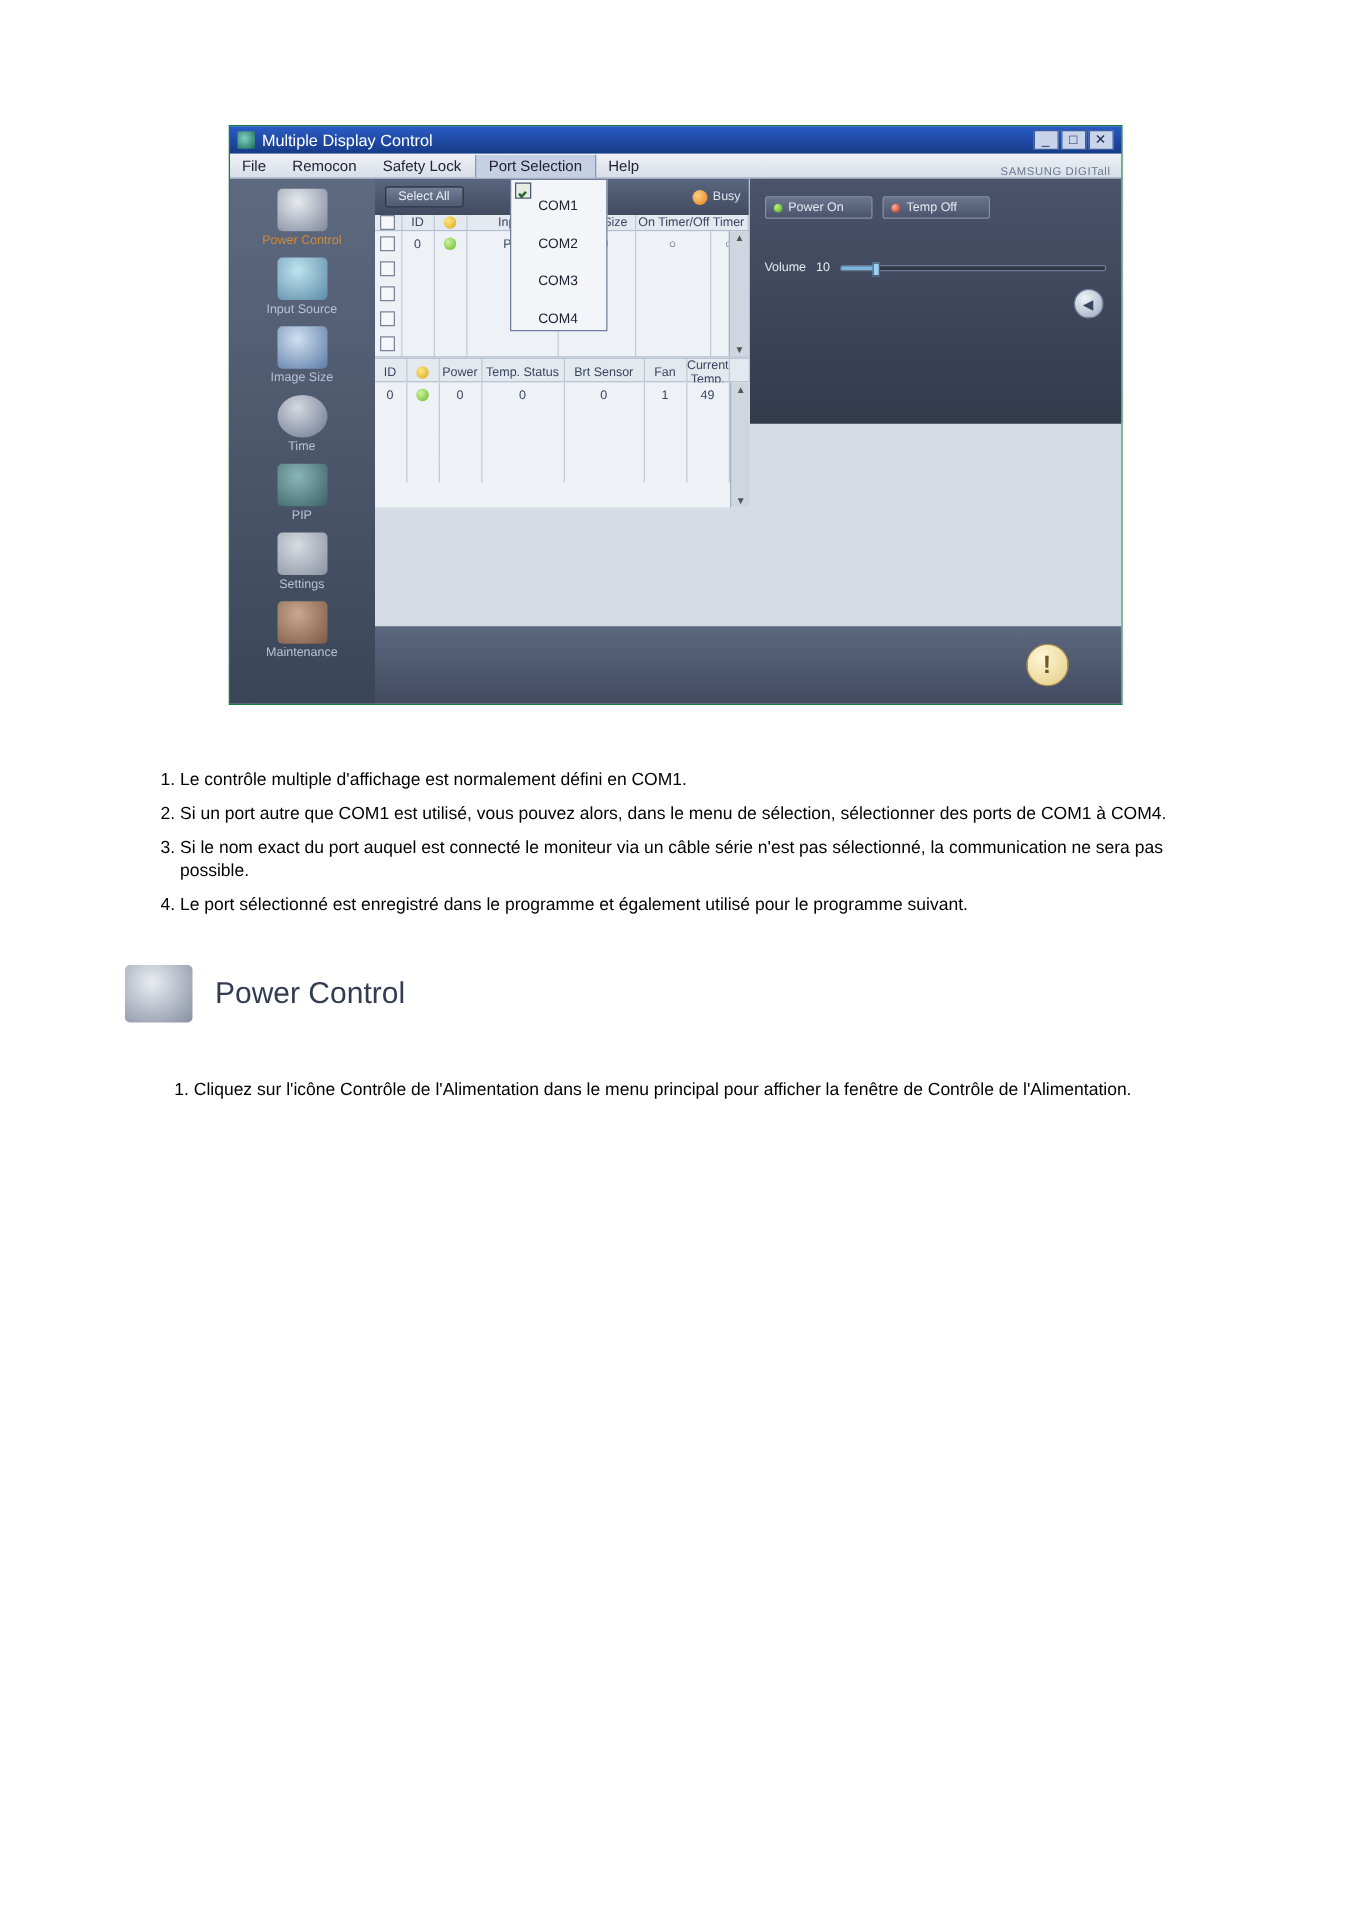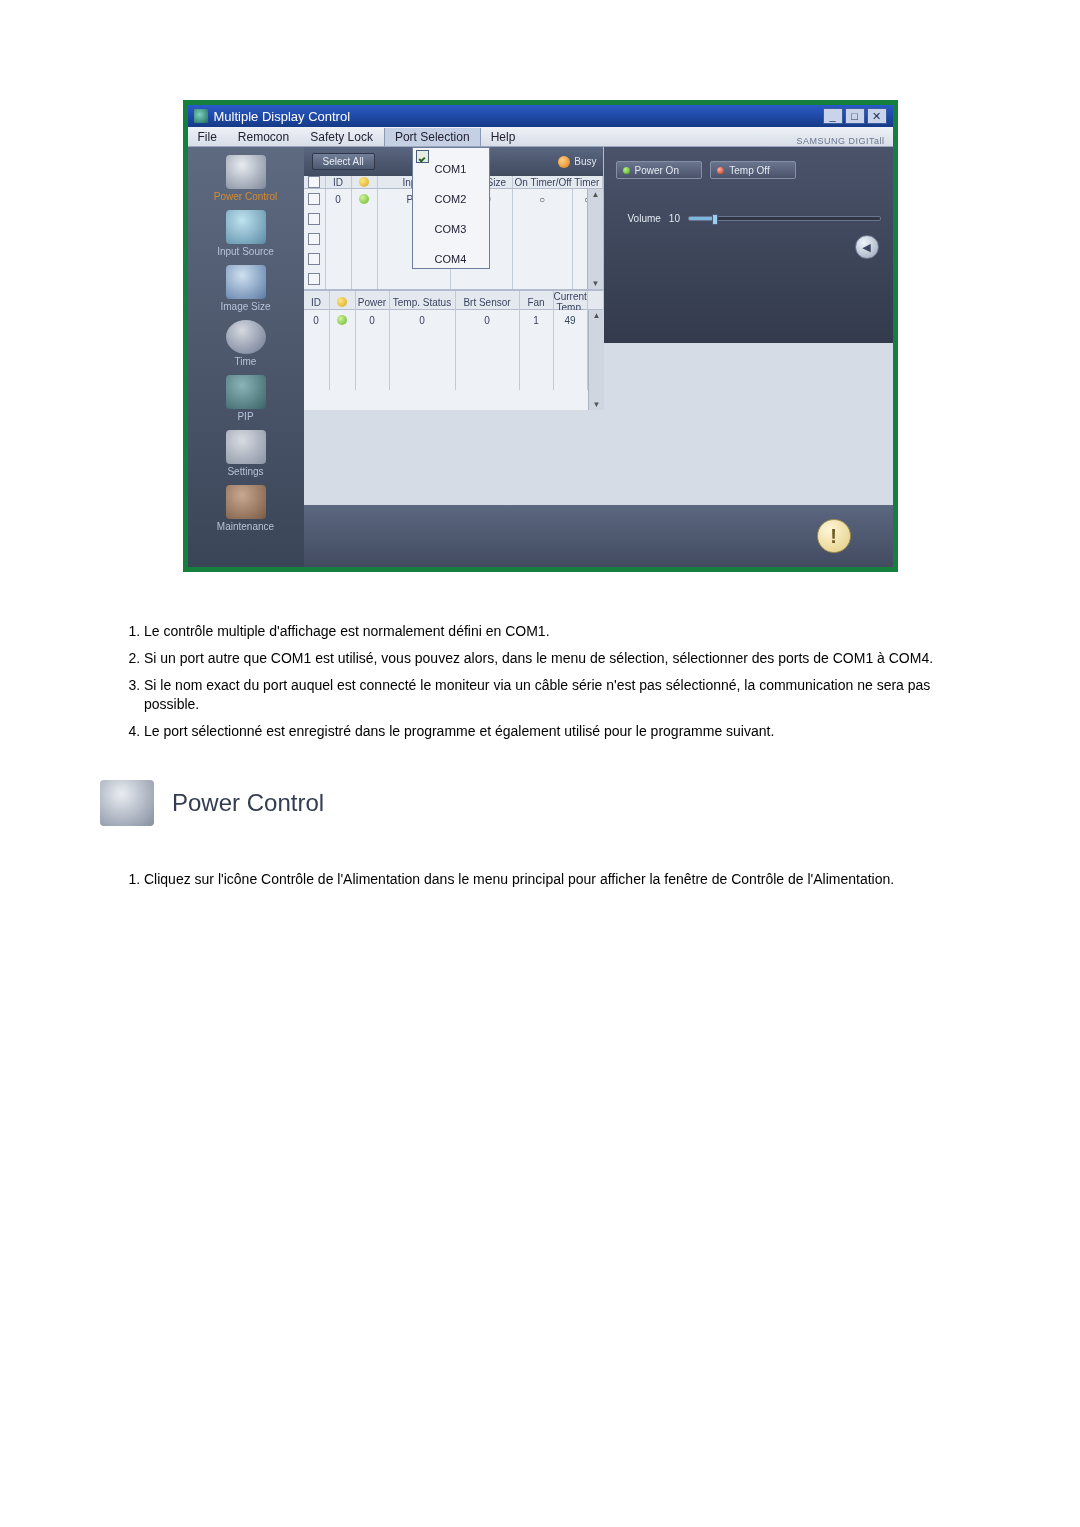--- a/index.html
+++ b/index.html
@@ -11,21 +11,21 @@
     position: relative;
   }
   .page {
     padding: 100px 60px 0 60px;
   }
 
   
   .app-window {
     width: 715px;
     margin: 0 auto 50px auto;
-    border: 5px solid #15803d;
+    border: 1px solid #15803d;
     background: #d6dce5;
     position: relative;
   }
   .titlebar {
     background: linear-gradient(#2a5bc6, #153a86);
     color: #fff;
     font-size: 13px;
     padding: 3px 6px;
     display: flex;
     align-items: center;
@@ -212,21 +212,21 @@
     background: linear-gradient(#6a758e,#4a536a);
     border: 1px solid #8590a7;
     border-radius: 2px;
     padding-left: 6px;
     gap: 5px;
     margin-right: 6px;
   }
   .led-green { width: 7px; height: 7px; border-radius: 50%; background: radial-gradient(circle at 35% 35%, #b8f480, #4aa015); }
   .led-red   { width: 7px; height: 7px; border-radius: 50%; background: radial-gradient(circle at 35% 35%, #ffb0a0, #c12a10); }
 
-  .vol-row { margin-top: 34px; display: flex; align-items: center; gap: 8px; margin-left: 12px; }
+  .vol-row { margin-top: 34px; display: flex; align-items: center; gap: 8px; }
   .vol-track {
     flex: 1; height: 5px;
     background: linear-gradient(to right, #7bb8e0 0%, #7bb8e0 12%, #303644 12%, #303644 100%);
     border: 1px solid #6a7690;
     border-radius: 2px; position: relative;
   }
   .vol-thumb {
     position: absolute; left: 12%; top: -3px;
     width: 6px; height: 11px; background:#9dd0f0; border:1px solid #4a5b7a;
   }
@@ -294,21 +294,21 @@
   .sh-title { font-size: 24px; color: #333c50; }
 
   .instr2 {
     font-size: 14px;
     color: #000;
     width: 880px;
     margin: 44px auto 0 auto;
     padding-left: 20px;
   }
   .instr2 ol { padding-left: 24px; }
-  .instr2 li { line-height: 1.35; }
+  .instr2 li { line-height: 1.35; margin-left: 11px; }
 </style>
 </head>
 <body>
 
 <div class="page">
 
   <div class="app-window">
 
     <div class="titlebar">
       <span class="title-icon"></span>

